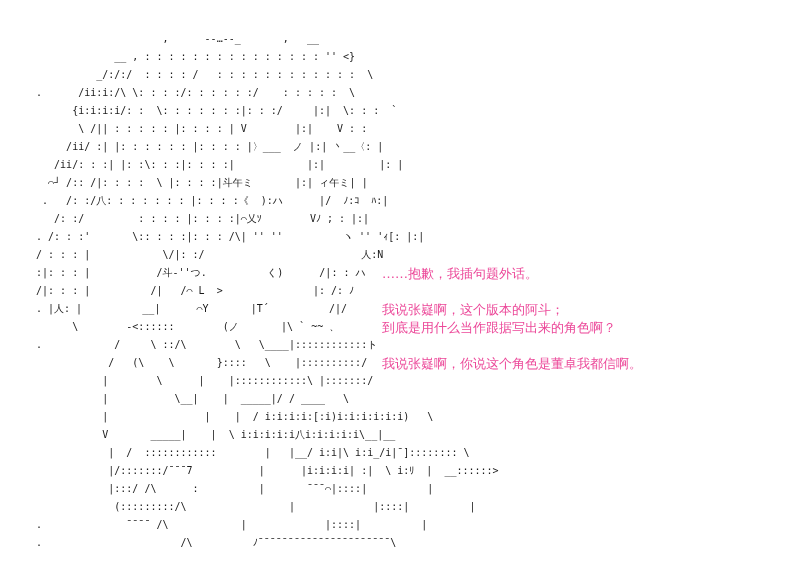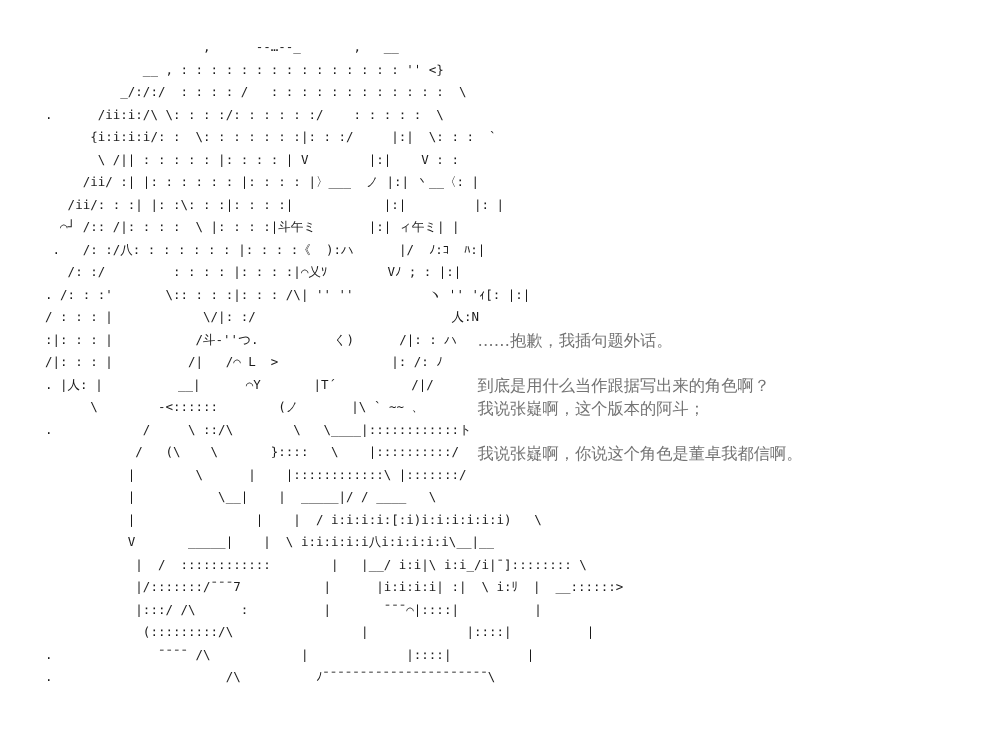--- a/index.html
+++ b/index.html
@@ -25,21 +25,21 @@
       white-space: pre;
       letter-spacing: 0px;
     }
     .dialogue {
       position: absolute;
       left: 382px;
       top: 265px;
       font-family: "DejaVu Sans", sans-serif;
       font-size: 13px;
       line-height: 18px;
-      color: #737373;
+      color: #ec4899;
     }
     .dialogue .line {
       height: 18px;
       white-space: pre;
     }
     .dialogue .gap {
       height: 18px;
     }
   </style>
 </head>
@@ -71,17 +71,17 @@
              |  /  ::::::::::::        |   |__/ i:i|\ i:i_/i|¯]:::::::: \
              |/:::::::/¯¯¯7           |      |i:i:i:i| :|  \ i:ﾘ  |  __::::::&gt;
              |:::/ /\      :          |       ¯¯¯⌒|::::|          |
               (:::::::::/\                 |             |::::|          |
  .              ¯¯¯¯ /\            |             |::::|          |
  .                       /\          ﾉ¯¯¯¯¯¯¯¯¯¯¯¯¯¯¯¯¯¯¯¯¯¯\</pre>
 
 <div class="dialogue">
   <div class="line">……抱歉，我插句题外话。</div>
   <div class="gap"></div>
+  <div class="line">我说张嶷啊，这个版本的阿斗；</div>
   <div class="line">到底是用什么当作跟据写出来的角色啊？</div>
-  <div class="line">我说张嶷啊，这个版本的阿斗；</div>
   <div class="gap"></div>
   <div class="line">我说张嶷啊，你说这个角色是董卓我都信啊。</div>
 </div>
 
 </body></html>

